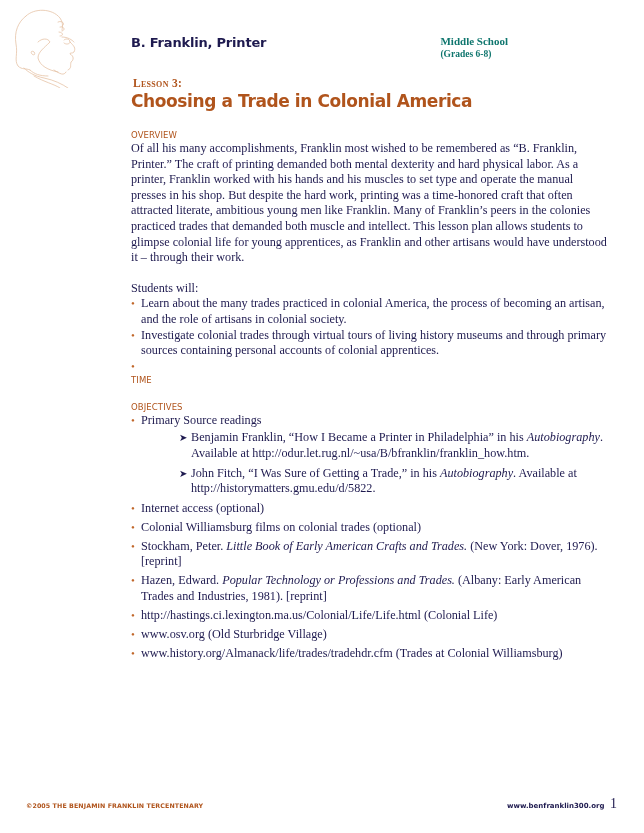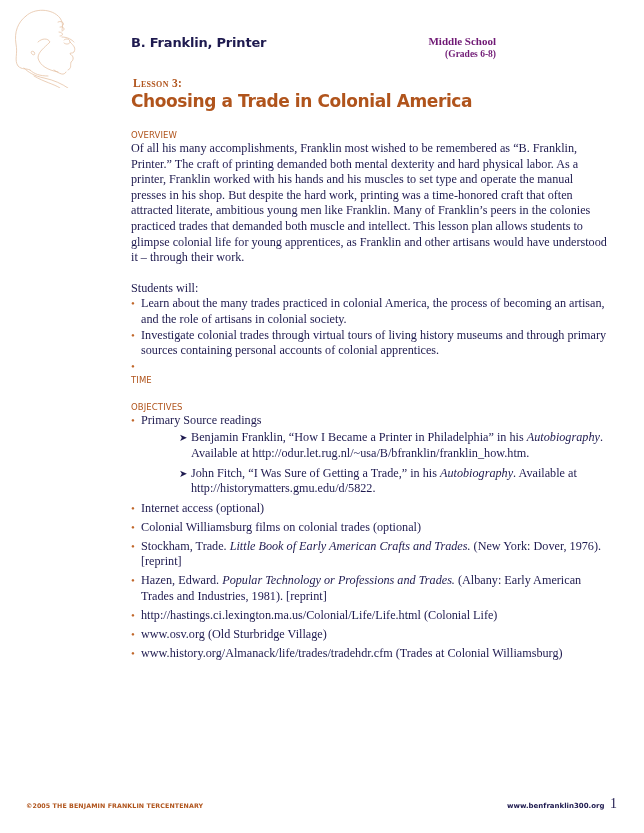--- a/index.html
+++ b/index.html
@@ -7,22 +7,22 @@
     .page { position: absolute; left: 0; top: 0; width: 532px; height: 833px; background: #fff; }
 
     .portrait { position: absolute; left: 4px; top: 4px; width: 78px; height: 84px; }
 
     .series-title {
       position: absolute; left: 131px; top: 35px;
       font-family: "DejaVu Sans", sans-serif; font-weight: bold;
       font-size: 13px; color: #1e1a4f; letter-spacing: -0.2px;
     }
     .level {
-      position: absolute; right: 36px; top: 35px; text-align: right;
-      font-family: "Liberation Serif", serif; font-weight: bold; color: #701a75;
+      position: absolute; right: 24px; top: 35px; 
+      font-family: "Liberation Serif", serif; font-weight: bold; color: #0f766e;
     }
     .level .l1 { font-size: 11px; line-height: 13px; }
     .level .l2 { font-size: 9.5px; line-height: 12px; }
 
     .lesson-num {
       position: absolute; left: 133px; top: 77px;
       font-family: "Liberation Serif", serif; font-weight: bold;
       font-size: 11.5px; color: #b0541c; font-variant: small-caps; letter-spacing: 0.3px;
     }
     .lesson-title {
@@ -126,21 +126,21 @@
       <ul class="bullets materials">
         <li>
           <span class="dot">•</span><span>Primary Source readings</span>
           <ul class="sub">
             <li><span class="arrow">➤</span><span>Benjamin Franklin, “How I Became a Printer in Philadelphia” in his </span><i>Autobiography</i><span>. Available at http://odur.let.rug.nl/~usa/B/bfranklin/franklin_how.htm.</span></li>
             <li><span class="arrow">➤</span><span>John Fitch, “I Was Sure of Getting a Trade,” in his </span><i>Autobiography</i><span>. Available at http://historymatters.gmu.edu/d/5822.</span></li>
           </ul>
         </li>
         <li><span class="dot">•</span><span>Internet access (optional)</span></li>
         <li><span class="dot">•</span><span>Colonial Williamsburg films on colonial trades (optional)</span></li>
-        <li><span class="dot">•</span><span>Stockham, Trade. </span><i>Little Book of Early American Crafts and Trades.</i><span> (New York: Dover, 1976). [reprint]</span></li>
+        <li><span class="dot">•</span><span>Stockham, Peter. </span><i>Little Book of Early American Crafts and Trades.</i><span> (New York: Dover, 1976). [reprint]</span></li>
         <li><span class="dot">•</span><span>Hazen, Edward. </span><i>Popular Technology or Professions and Trades.</i><span> (Albany: Early American Trades and Industries, 1981). [reprint]</span></li>
         <li><span class="dot">•</span><span>http://hastings.ci.lexington.ma.us/Colonial/Life/Life.html (Colonial Life)</span></li>
         <li><span class="dot">•</span><span>www.osv.org (Old Sturbridge Village)</span></li>
         <li><span class="dot">•</span><span>www.history.org/Almanack/life/trades/tradehdr.cfm (Trades at Colonial Williamsburg)</span></li>
       </ul>
     </div>
   </div>
 
   <div class="footer-left">©2005 THE BENJAMIN FRANKLIN TERCENTENARY</div>
   <div class="footer-url">www.benfranklin300.org</div>

